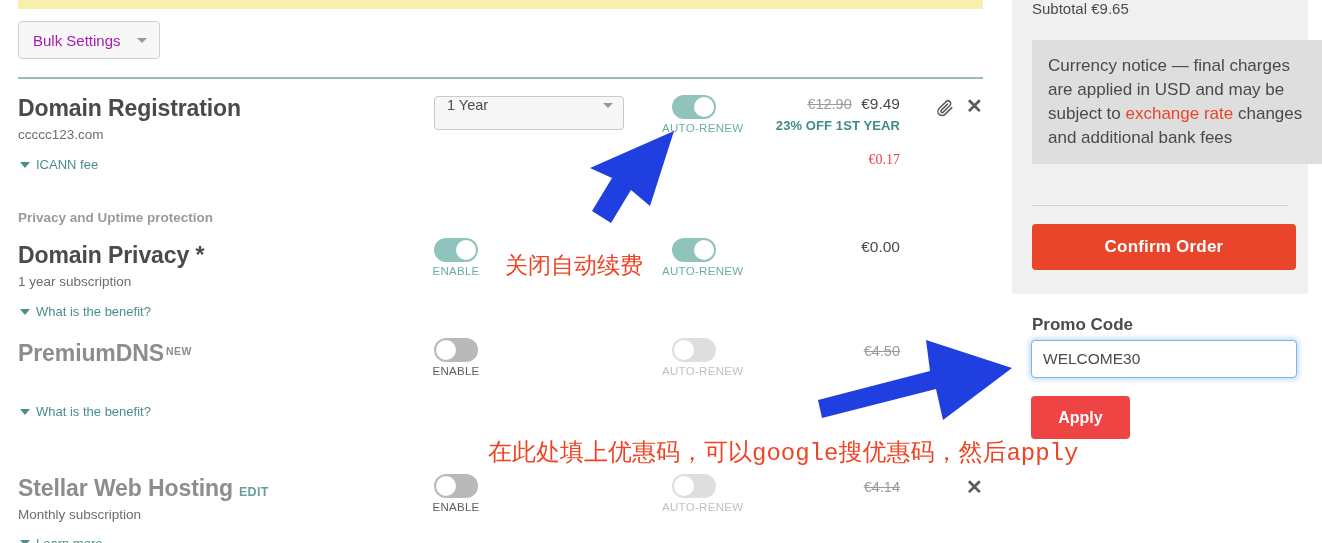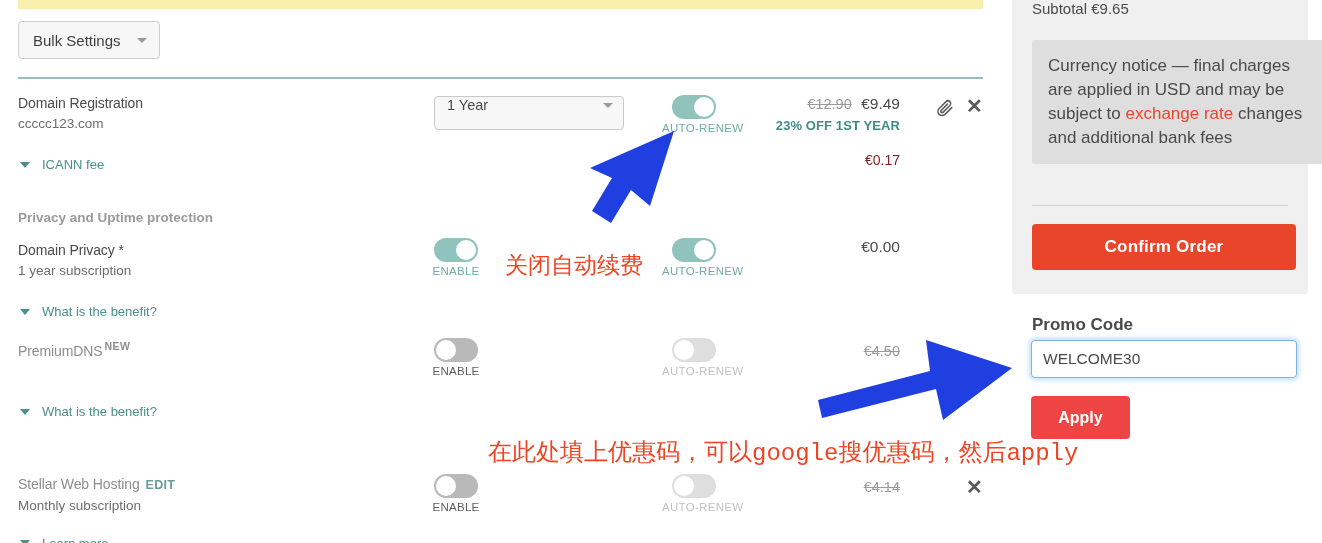--- a/index.html
+++ b/index.html
@@ -22,51 +22,51 @@
   
   .cart-col{
     position:absolute; left:0; top:0; width:1000px; height:543px;
   }
 
   .toolbar{ position:absolute; left:18px; top:21px; display:flex; gap:14px; }
   .dd-btn{
     height:38px; min-width:142px; padding:0 12px 0 14px;
     background:#f7f7f7; border:1px solid #cfcfcf; border-radius:4px;
     display:flex; align-items:center; justify-content:space-between;
-    font-size:15px; color:#404040; cursor:pointer;
+    font-size:15px; color:#a21caf; cursor:pointer;
   }
   .dd-btn.small{ min-width:110px; }
   .caret{
     width:0;height:0;border-left:5px solid transparent;border-right:5px solid transparent;
     border-top:5px solid #9a9a9a; margin-left:16px;
   }
 
   .hr-teal{
     position:absolute; left:18px; top:77px; width:965px; height:2px; background:#9cbcbc;
   }
 
   
   .row{ position:absolute; left:0; width:1000px; }
   .name{
-    font-size:14px; font-weight:normal; color:#4a4a4a; letter-spacing:-0.1px;
+    font-size:23px; font-weight:bold; color:#4a4a4a; letter-spacing:-0.1px;
   }
   .name.gray{ color:#8d8d8d; }
   .sub{ font-size:13.5px; color:#6d6d6d; margin-top:5px; }
   .sup-new{
     font-size:10.5px; font-weight:bold; color:#8d8d8d;
     vertical-align:super; margin-left:2px; letter-spacing:.4px;
   }
   .edit-link{
     font-size:12.5px; font-weight:bold; color:#6a9d9a; letter-spacing:.3px; margin-left:6px;
     cursor:pointer;
   }
   .sect-label{ font-size:13.5px; font-weight:bold; color:#9a9a9a; }
 
   .disclose{
-    display:flex; align-items:center; gap:12px; font-size:13px; color:#4a8f8a; cursor:pointer;
+    display:flex; align-items:center; gap:6px; font-size:13px; color:#4a8f8a; cursor:pointer;
   }
   .chev{
     width:0;height:0;border-left:5px solid transparent;border-right:5px solid transparent;
     border-top:6px solid #4a8f8a;
   }
 
   
   .year-select{
     position:absolute; width:190px; height:34px;
     background:#f7f7f7; border:1px solid #c9c9c9; border-radius:4px;
@@ -99,21 +99,21 @@
 
   
   .price-block{ position:absolute; text-align:right; }
   .price-old{
     font-size:14.5px; color:#9a9a9a; text-decoration:line-through; margin-right:5px;
   }
   .price-new{ font-size:15.5px; color:#4a4a4a; }
   .promo-txt{
     font-size:13px; font-weight:bold; color:#3f8c86; letter-spacing:.1px; margin-top:5px;
   }
-  .price-plain{ font-size:14px; color:#7f1d1d; }
+  .price-plain{ font-size:14px; color:#ef4444;font-family:Liberation Serif, serif; }
   .price-strike{ font-size:14.5px; color:#9a9a9a; text-decoration:line-through; }
 
   .icon-btn{ position:absolute; cursor:pointer; }
   .x-icon{ font-size:20px; color:#5a5a5a; font-weight:bold; line-height:1; }
 
   
   .side-card{
     position:absolute; left:1012px; top:-62px; width:296px; height:356px;
     background:#f0f0f0; border-radius:3px;
   }

